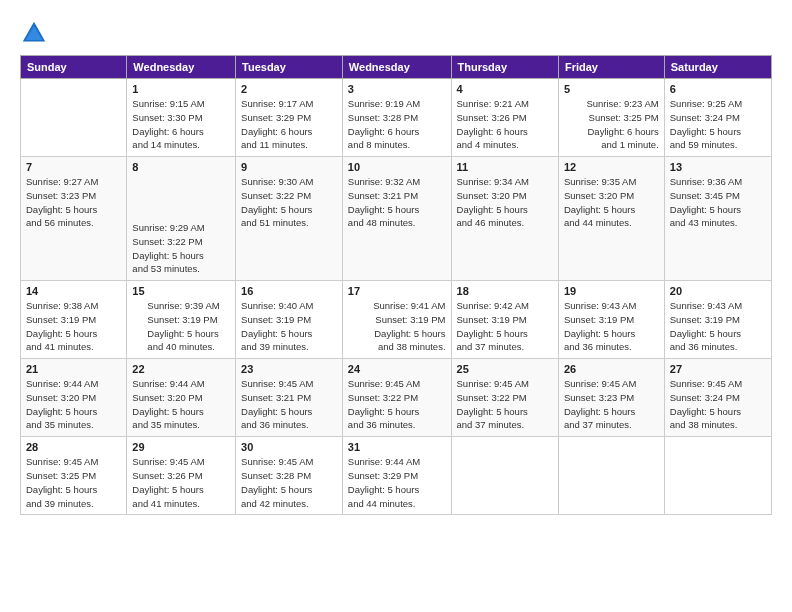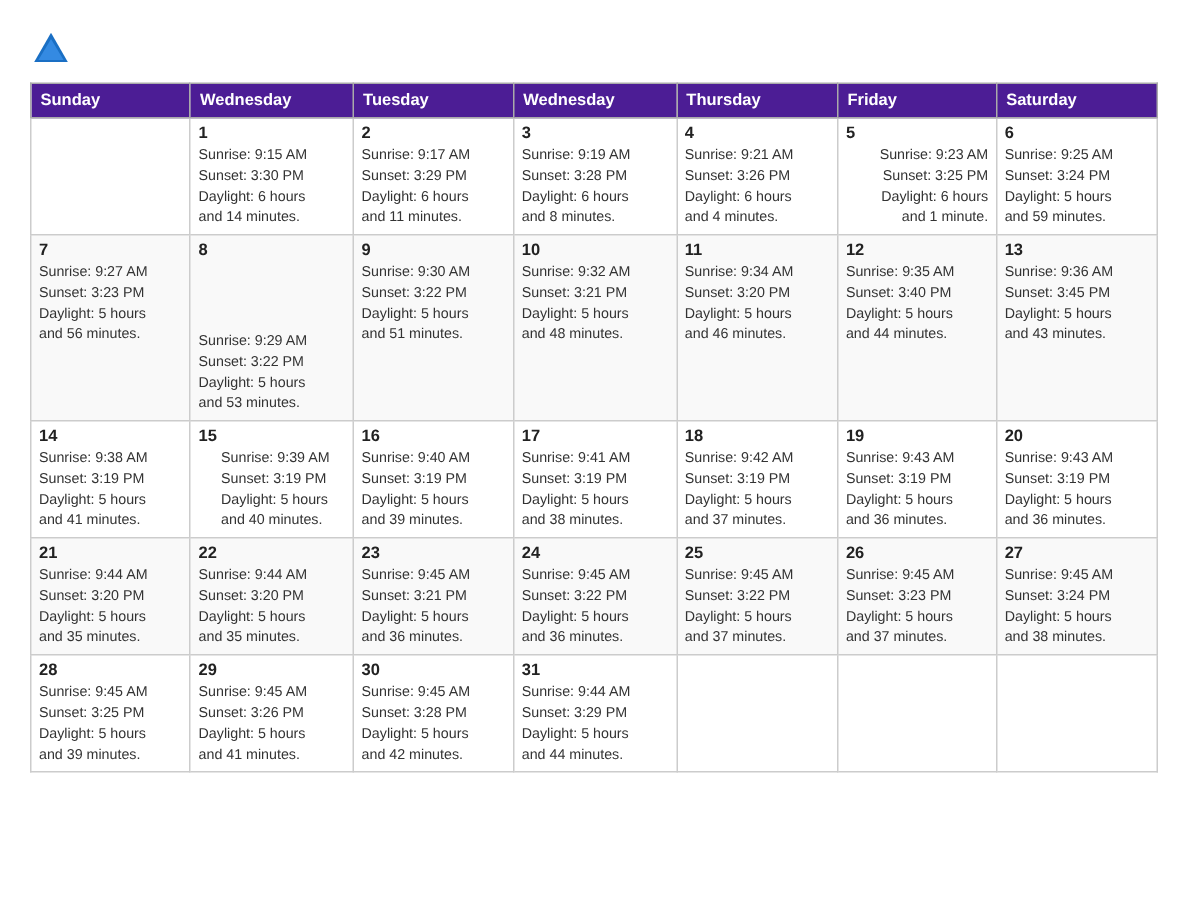--- a/index.html
+++ b/index.html
@@ -204,21 +204,21 @@
           <td>
             <span class="day-number">11</span>
             <div class="day-info" style="white-space: pre-line;">Sunrise: 9:34 AM
 Sunset: 3:20 PM
 Daylight: 5 hours
 and 46 minutes.</div>
           </td>
           <td>
             <span class="day-number">12</span>
             <div class="day-info" style="white-space: pre-line;">Sunrise: 9:35 AM
-Sunset: 3:40 PM
+Sunset: 3:20 PM
 Daylight: 5 hours
 and 44 minutes.</div>
           </td>
           <td>
             <span class="day-number">13</span>
             <div class="day-info" style="white-space: pre-line;">Sunrise: 9:36 AM
 Sunset: 3:45 PM
 Daylight: 5 hours
 and 43 minutes.</div>
           </td>
@@ -240,21 +240,21 @@
           </td>
           <td>
             <span class="day-number">16</span>
             <div class="day-info" style="white-space: pre-line;">Sunrise: 9:40 AM
 Sunset: 3:19 PM
 Daylight: 5 hours
 and 39 minutes.</div>
           </td>
           <td>
             <span class="day-number">17</span>
-            <div class="day-info" style="white-space: pre-line;">Sunrise: 9:41 AM
+            <div class="day-info" style="white-space: pre-line; text-align: right;">Sunrise: 9:41 AM
 Sunset: 3:19 PM
 Daylight: 5 hours
 and 38 minutes.</div>
           </td>
           <td>
             <span class="day-number">18</span>
             <div class="day-info" style="white-space: pre-line;">Sunrise: 9:42 AM
 Sunset: 3:19 PM
 Daylight: 5 hours
 and 37 minutes.</div>

